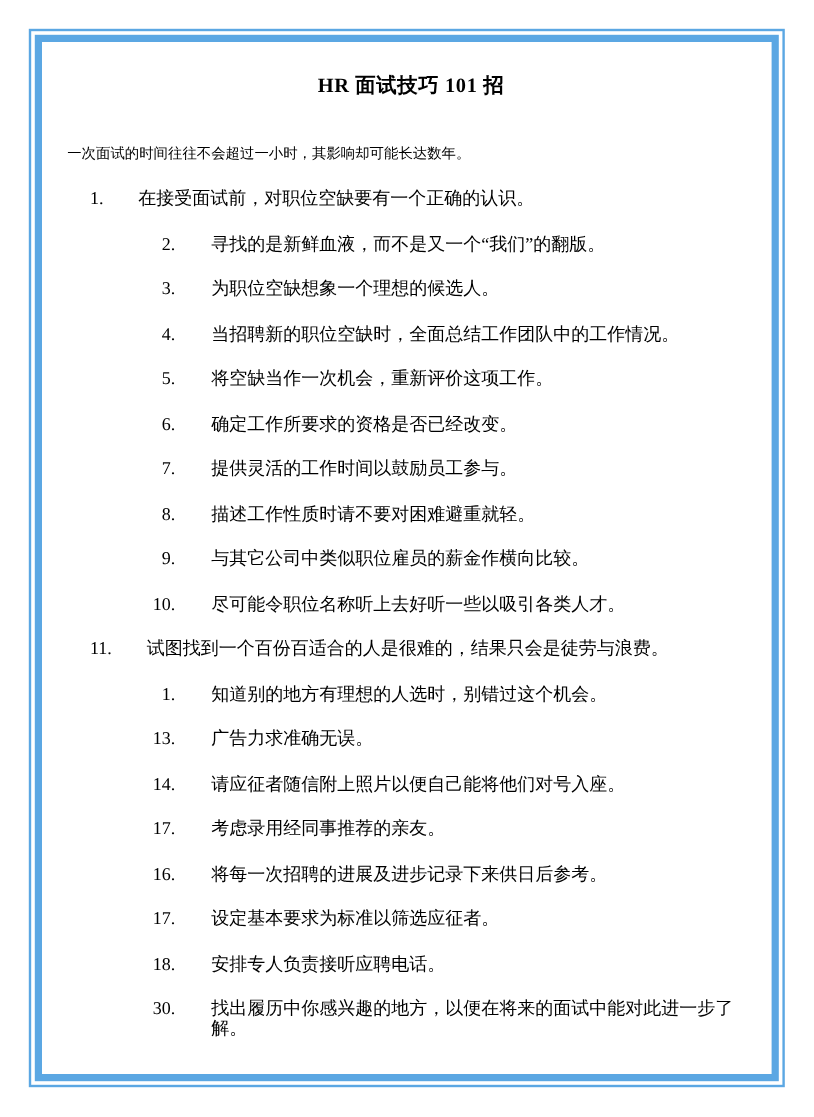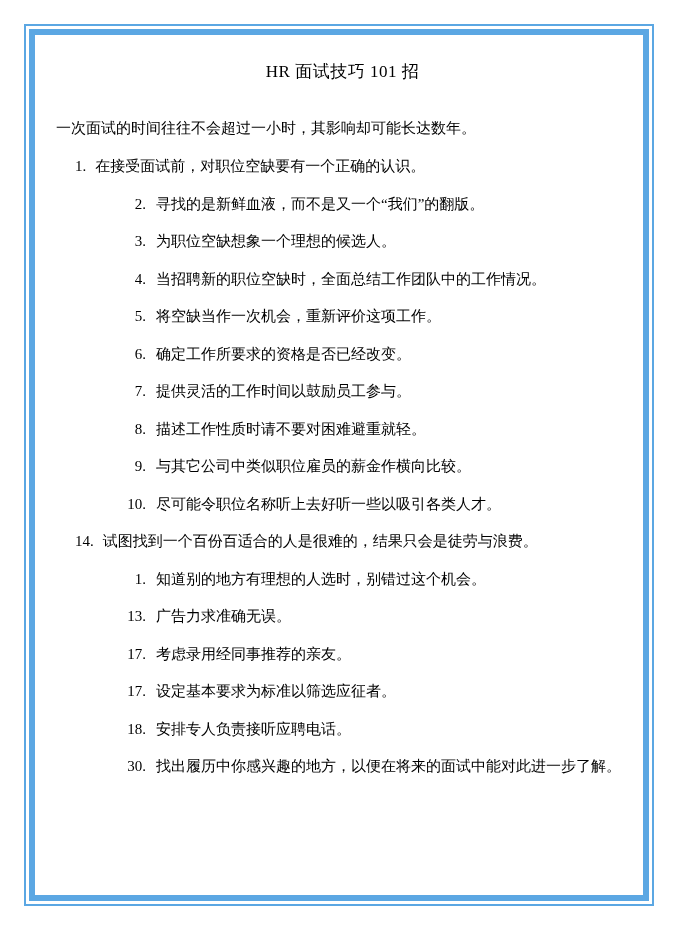--- a/index.html
+++ b/index.html
@@ -33,28 +33,28 @@
   }
   .content {
     position: absolute;
     inset: 0;
     box-sizing: border-box;
     padding: 28px 14px 0 21px;
   }
   .doc-title {
     font-size: 17px;
     line-height: 18px;
-    font-weight: normal;
+    font-weight: bold;
     text-align: center;
     letter-spacing: 0.5px;
   }
   .intro {
     margin-top: 39px;
     margin-bottom: 21px;
-    font-size: 15px;
+    font-size: 12px;
     line-height: 17px;
   }
   .list {
     font-size: 15px;
   }
   .item {
     display: flex;
     align-items: flex-start;
     line-height: 17px;
     margin-bottom: 20.5px;
@@ -67,20 +67,21 @@
   .item.lvl1 .num {
     margin-right: 9px;
   }
   .item.lvl2 .num {
     width: 71px;
     text-align: right;
     margin-right: 10px;
   }
   .item .txt {
     flex: 1 1 auto;
+    margin-left: 20px;
   }
 </style>
 </head>
 <body>
 
 <div class="frame-outer">
   <div class="frame-inner">
     <div class="content">
       <div class="doc-title">HR 面试技巧 101 招</div>
       <div class="intro">一次面试的时间往往不会超过一小时，其影响却可能长达数年。</div>
@@ -119,34 +120,42 @@
           </div>
           <div class="item lvl2">
             <span class="num">9.</span>
             <span class="txt">与其它公司中类似职位雇员的薪金作横向比较。</span>
           </div>
           <div class="item lvl2">
             <span class="num">10.</span>
             <span class="txt">尽可能令职位名称听上去好听一些以吸引各类人才。</span>
           </div>
           <div class="item lvl1">
-            <span class="num">14.</span>
+            <span class="num">11.</span>
             <span class="txt">试图找到一个百份百适合的人是很难的，结果只会是徒劳与浪费。</span>
           </div>
           <div class="item lvl2">
             <span class="num">1.</span>
             <span class="txt">知道别的地方有理想的人选时，别错过这个机会。</span>
           </div>
           <div class="item lvl2">
             <span class="num">13.</span>
             <span class="txt">广告力求准确无误。</span>
           </div>
           <div class="item lvl2">
+            <span class="num">14.</span>
+            <span class="txt">请应征者随信附上照片以便自己能将他们对号入座。</span>
+          </div>
+          <div class="item lvl2">
             <span class="num">17.</span>
             <span class="txt">考虑录用经同事推荐的亲友。</span>
+          </div>
+          <div class="item lvl2">
+            <span class="num">16.</span>
+            <span class="txt">将每一次招聘的进展及进步记录下来供日后参考。</span>
           </div>
           <div class="item lvl2">
             <span class="num">17.</span>
             <span class="txt">设定基本要求为标准以筛选应征者。</span>
           </div>
           <div class="item lvl2">
             <span class="num">18.</span>
             <span class="txt">安排专人负责接听应聘电话。</span>
           </div>
           <div class="item lvl2">

